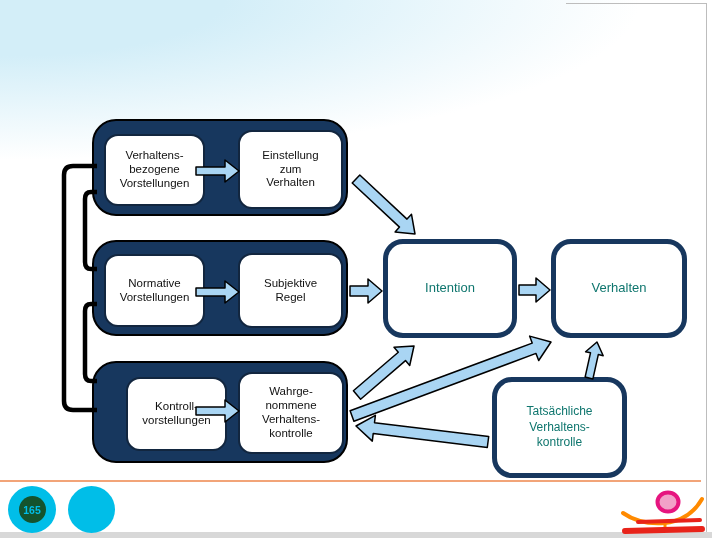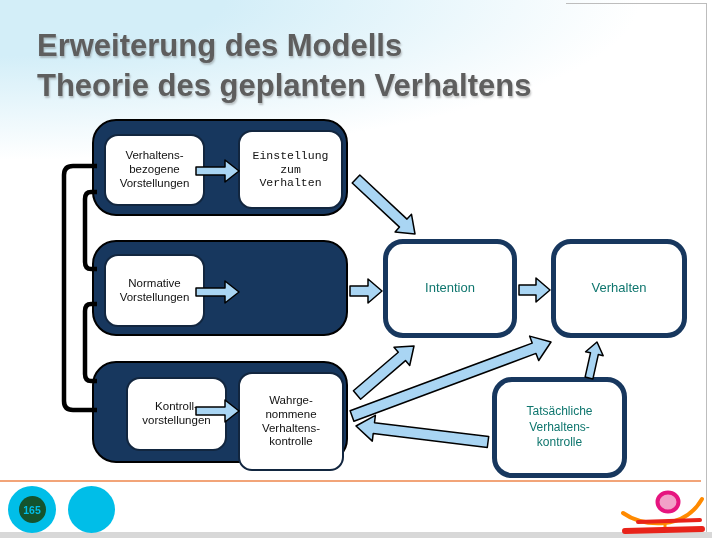--- a/index.html
+++ b/index.html
@@ -40,25 +40,25 @@
   .inner-box{
     position:absolute;box-sizing:border-box;
     background:#ffffff;
     border:2px solid var(--inner-border);
     border-radius:14px;
     display:flex;align-items:center;justify-content:center;
     text-align:center;font-size:11.5px;line-height:1.2;color:#111111;
     white-space:pre-line;
   }
   #g1a{left:10px;top:13px;width:101px;height:72px;}
-  #g1b{left:144px;top:9px;width:105px;height:79px;font-family:Liberation Mono, monospace;}
+  #g1b{left:144px;top:9px;width:105px;height:79px;}
   #g2a{left:10px;top:12px;width:101px;height:73px;}
   #g2b{left:144px;top:11px;width:105px;height:75px;}
   #g3a{left:10px;top:14px;width:101px;height:74px;margin-left:22px;}
-  #g3b{left:144px;top:9px;width:106px;height:99px;}
+  #g3b{left:144px;top:9px;width:106px;height:82px;}
 
   .node{
     position:absolute;box-sizing:border-box;
     background:#ffffff;
     border:5px solid var(--node-border);
     border-radius:20px;
     display:flex;align-items:center;justify-content:center;
     text-align:center;font-size:13px;color:#0f766e;
     white-space:pre-line;line-height:1.3;
   }
@@ -88,35 +88,35 @@
 </style>
 </head>
 <body>
 
 <div id="slide">
 
   <div class="frame-top"></div>
   <div class="frame-right"></div>
   <div class="frame-bottom"></div>
 
-  <div class="title">Erweiterung des Modells
-Theorie des geplanten Verhaltens</div>
 
   <div class="group" id="group-1">
     <div class="inner-box" id="g1a">Verhaltens-
 bezogene
 Vorstellungen</div>
     <div class="inner-box" id="g1b">Einstellung
 zum
 Verhalten</div>
   </div>
 
   <div class="group" id="group-2">
     <div class="inner-box" id="g2a">Normative
 Vorstellungen</div>
+    <div class="inner-box" id="g2b">Subjektive
+Regel</div>
   </div>
 
   <div class="group" id="group-3">
     <div class="inner-box" id="g3a">Kontroll-
 vorstellungen</div>
     <div class="inner-box" id="g3b">Wahrge-
 nommene
 Verhaltens-
 kontrolle</div>
   </div>

